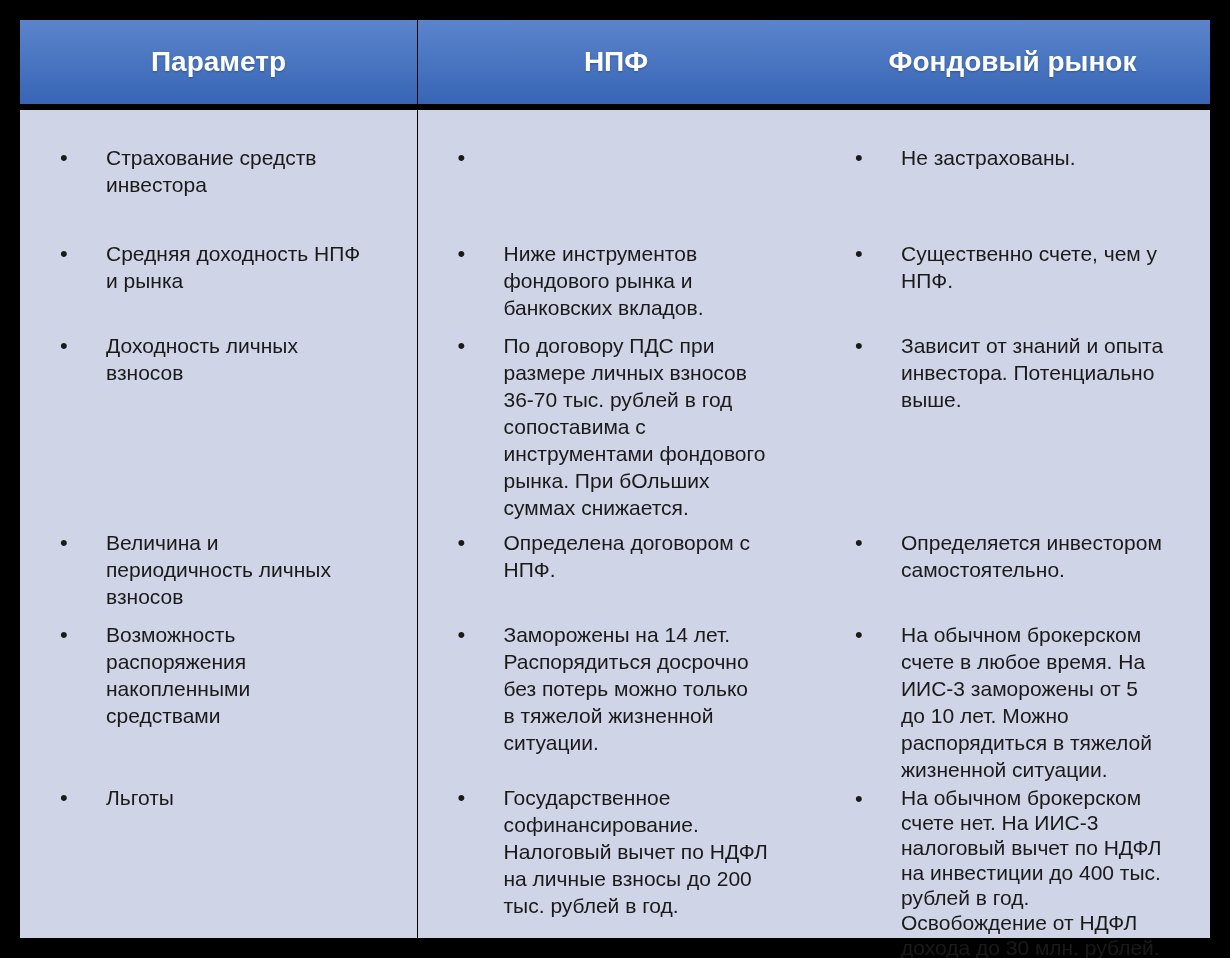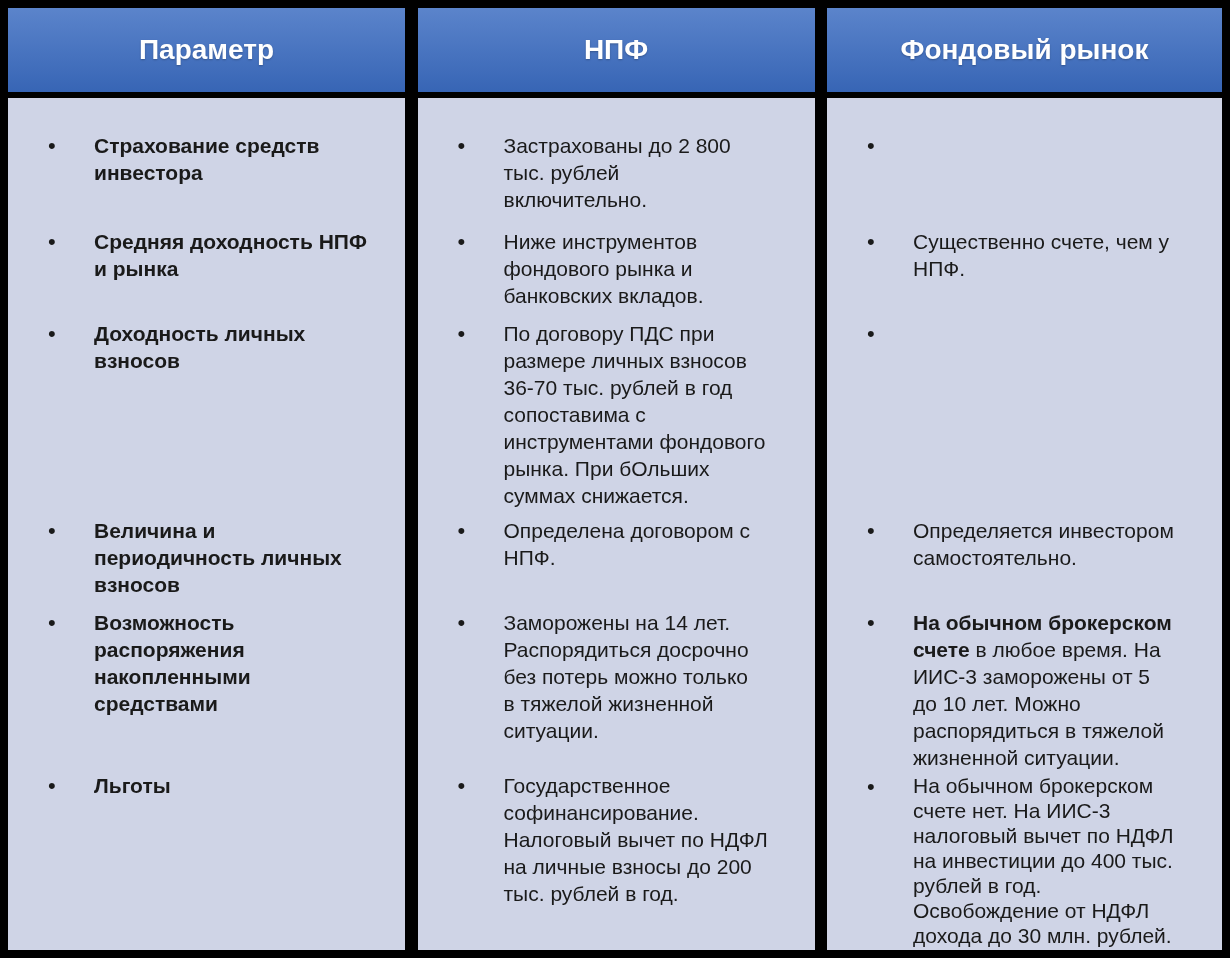--- a/index.html
+++ b/index.html
@@ -5,21 +5,21 @@
   html,body{margin:0;padding:0;}
   body{
     width:1230px;height:958px;
     background:var(--frame,#000);
     font-family:"Liberation Sans",sans-serif;
     overflow:hidden;
   }
   .board{
     box-sizing:border-box;
     width:1230px;height:958px;
-    padding:8px;
+    padding:20px;
     display:flex;justify-content:space-between;
     background:var(--frame,#000);
   }
   .col{display:flex;flex-direction:column;width:397px;}
   .col:last-child{width:395px;border-radius:13px;}
   .col-header{
     height:84px;flex:0 0 84px;
     margin-bottom:6px;
     display:flex;align-items:center;justify-content:center;
     background:linear-gradient(180deg,var(--header-top,#5b84cb) 0%,var(--header-bottom,#3765b5) 100%);
@@ -36,21 +36,21 @@
     position:absolute;left:40px;right:14px;
     display:flex;align-items:flex-start;
     font-size:21px;line-height:27px;
   }
   .bullet{
     flex:0 0 46px;
     font-size:22px;line-height:27px;
     color:var(--text,#1a1a1a);
   }
   .txt{flex:1;white-space:pre-line;}
-  .b{font-weight:700;}
+  .b{font-weight:400;}
   .i1{top:34px}.i2{top:130px}.i3{top:222px}
   .i4{top:419px}.i5{top:511px}.i6{top:674px}
   .col:last-child .i6{top:675px;line-height:25px;}
 </style>
 </head>
 <body>
 
 <div class="board">
 
   <section class="col">
@@ -93,23 +93,20 @@
     </div>
   </section>
 
   <section class="col">
     <header class="col-header">
       <span>НПФ</span>
     </header>
     <div class="col-body">
       <div class="item i1">
           <span class="bullet">•</span>
-          <div class="txt"><span class="b"></span><span>Застрахованы до 2 800
-тыс. рублей
-включительно.</span></div>
         </div>
       <div class="item i2">
           <span class="bullet">•</span>
           <div class="txt"><span class="b"></span><span>Ниже инструментов
 фондового рынка и
 банковских вкладов.</span></div>
         </div>
       <div class="item i3">
           <span class="bullet">•</span>
           <div class="txt"><span class="b"></span><span>По договору ПДС при
@@ -144,28 +141,32 @@
     </div>
   </section>
 
   <section class="col">
     <header class="col-header">
       <span>Фондовый рынок</span>
     </header>
     <div class="col-body">
       <div class="item i1">
           <span class="bullet">•</span>
+          <div class="txt"><span class="b"></span><span>Не застрахованы.</span></div>
         </div>
       <div class="item i2">
           <span class="bullet">•</span>
           <div class="txt"><span class="b"></span><span>Существенно счете, чем у
 НПФ.</span></div>
         </div>
       <div class="item i3">
           <span class="bullet">•</span>
+          <div class="txt"><span class="b"></span><span>Зависит от знаний и опыта
+инвестора. Потенциально
+выше.</span></div>
         </div>
       <div class="item i4">
           <span class="bullet">•</span>
           <div class="txt"><span class="b"></span><span>Определяется инвестором
 самостоятельно.</span></div>
         </div>
       <div class="item i5">
           <span class="bullet">•</span>
           <div class="txt"><span class="b">На обычном брокерском
 счете</span><span> в любое время. На

